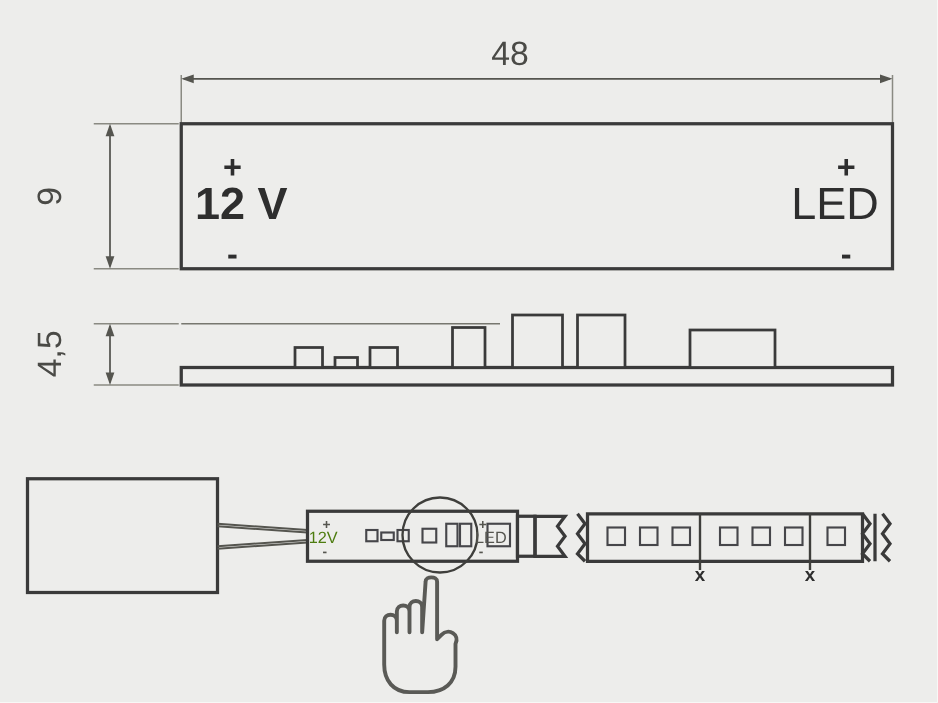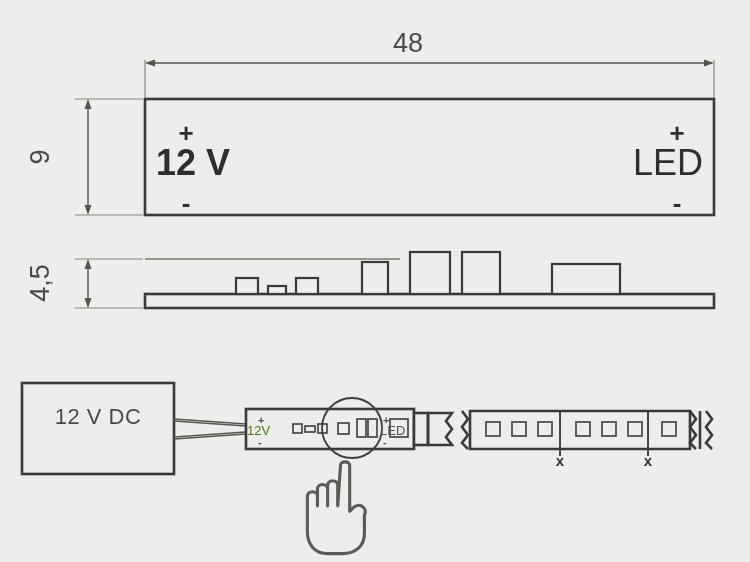--- a/index.html
+++ b/index.html
@@ -258,23 +258,20 @@
   <div style="position:absolute; left:677px; top:118px; transform:translateX(-50%);">
     <span class="sign" style="font-size:26px; font-weight:bold; color:#2e2e2e; font-family:'Liberation Sans',sans-serif;">+</span>
   </div>
   <div style="position:absolute; left:633px; top:142px;">
     <span class="label-big" style="font-size:36px; color:#2e2e2e; font-family:'Liberation Sans',sans-serif;">LED</span>
   </div>
   <div style="position:absolute; left:677px; top:188px; transform:translateX(-50%);">
     <span class="sign" style="font-size:26px; font-weight:bold; color:#2e2e2e; font-family:'Liberation Sans',sans-serif;">-</span>
   </div>
 
-  <div style="position:absolute; left:98px; top:417px; transform:translate(-50%,-50%);">
-    <span class="psu-text" style="font-size:22px; color:#4a4a46; font-family:'Liberation Sans',sans-serif; white-space:nowrap;">12 V DC</span>
-  </div>
 
   <div style="position:absolute; left:258px; top:410px;">
     <span class="mod-sign" style="font-size:11px; font-weight:bold; color:#55554f; font-family:'Liberation Sans',sans-serif;">+</span>
   </div>
   <div style="position:absolute; left:247px; top:421px;">
     <span class="mod-text" style="font-size:13px; color:#4d7c0f; font-family:'Liberation Sans',sans-serif;">12V</span>
   </div>
   <div style="position:absolute; left:258px; top:432px;">
     <span class="mod-sign" style="font-size:11px; font-weight:bold; color:#55554f; font-family:'Liberation Sans',sans-serif;">-</span>
   </div>

